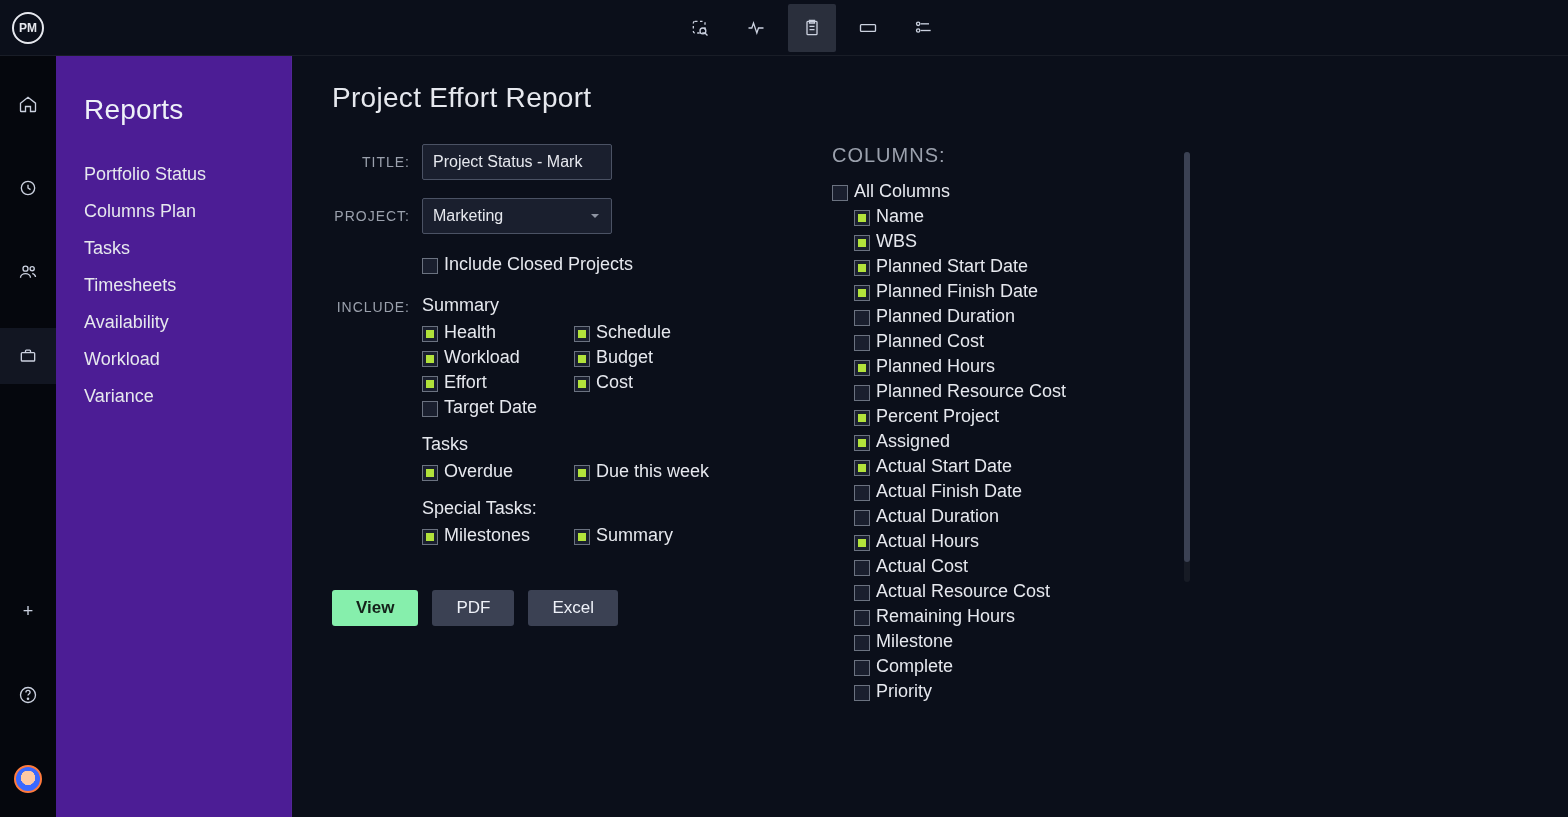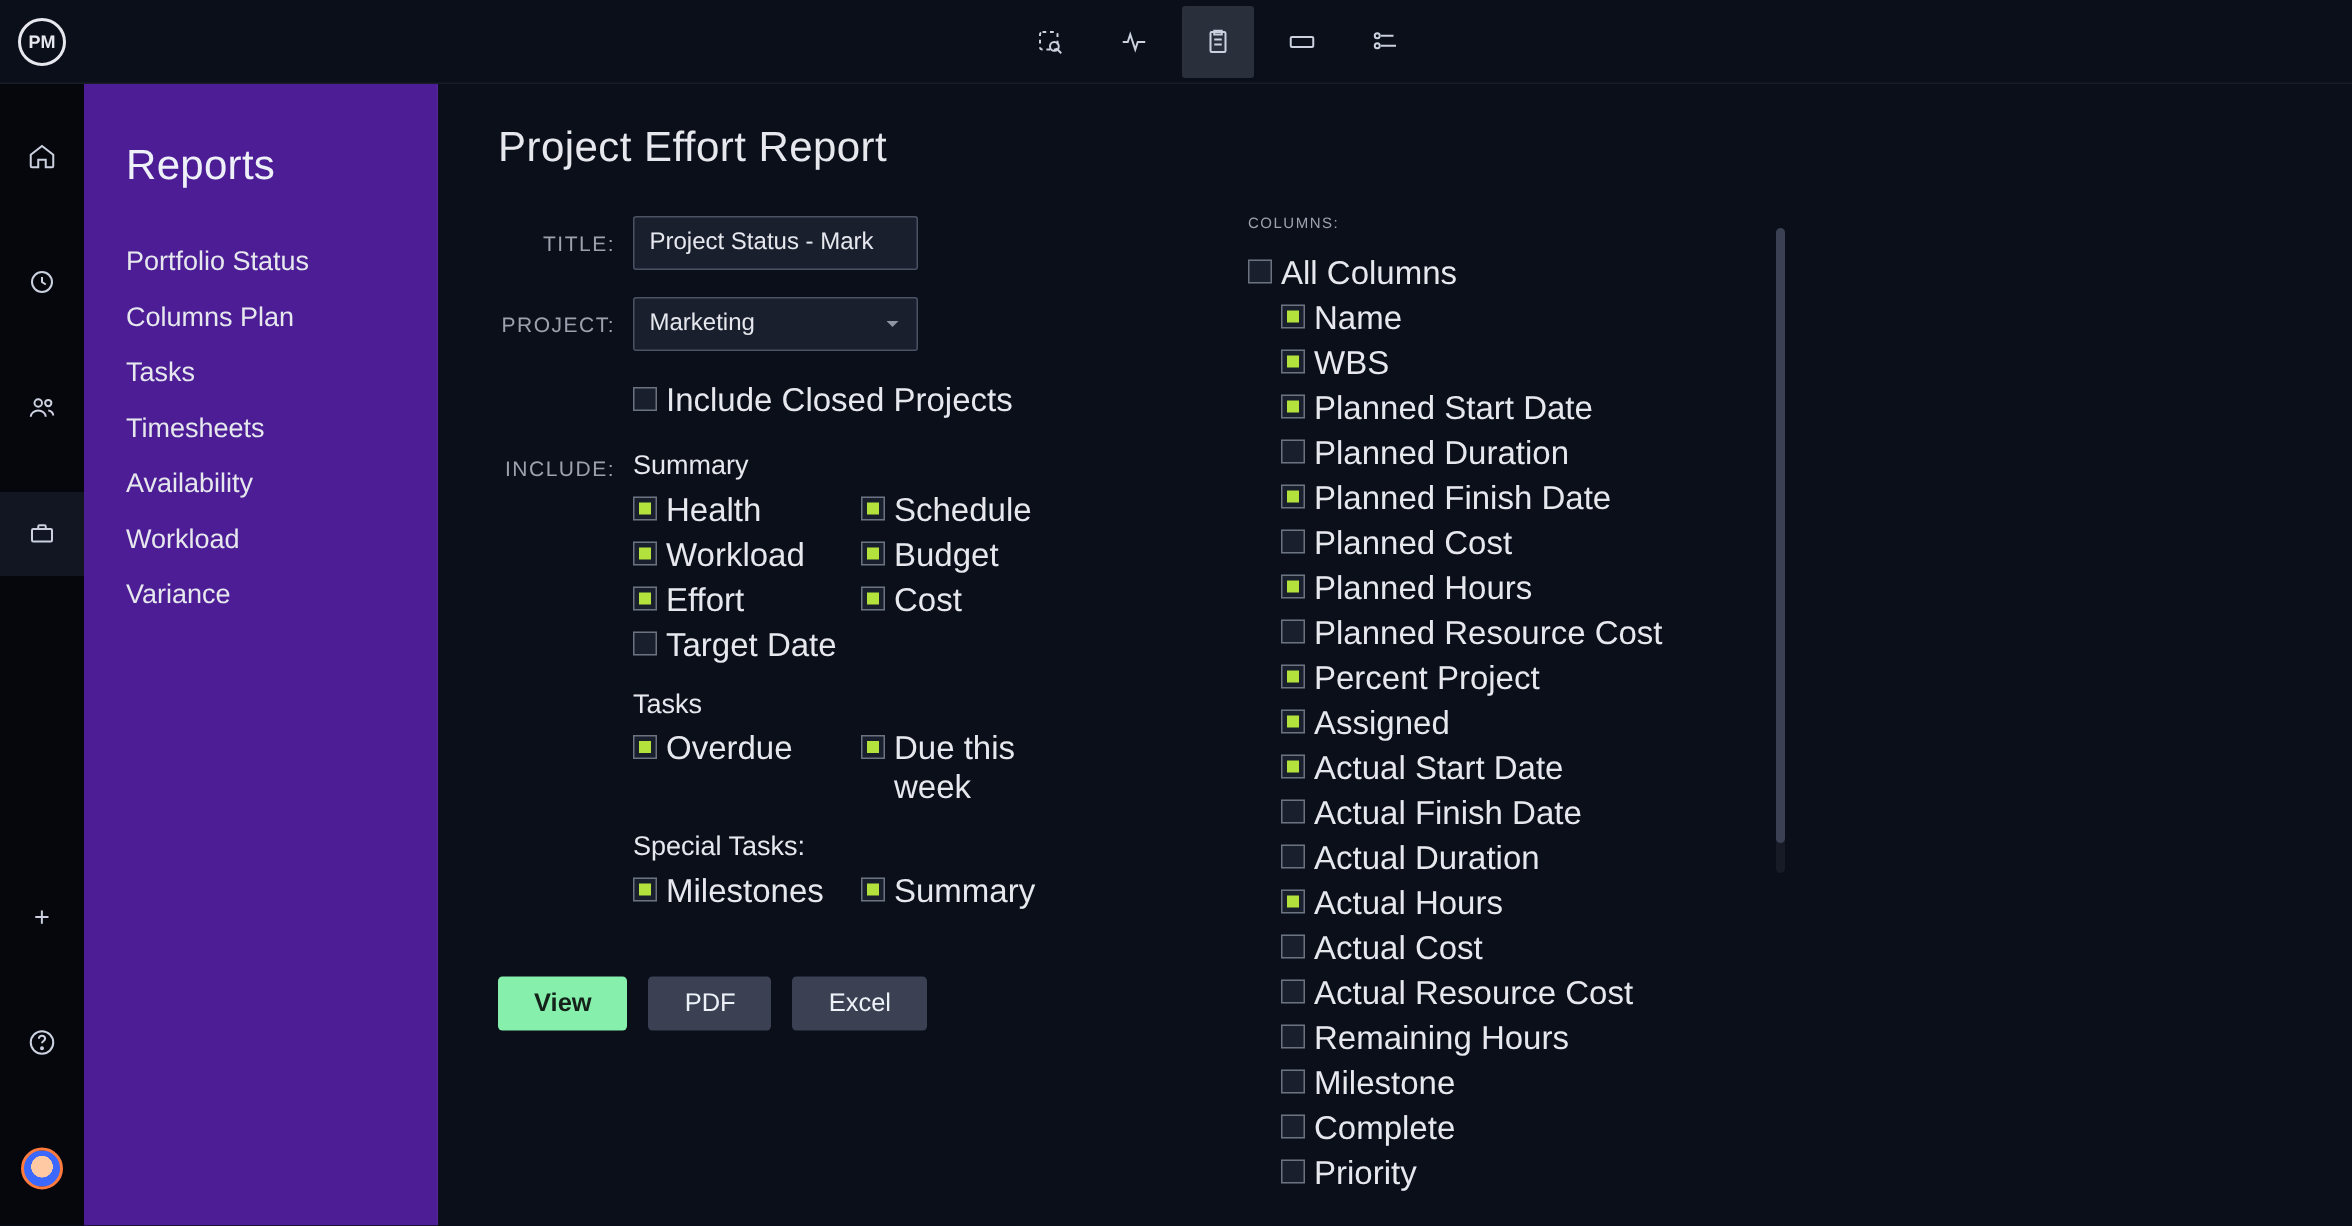--- a/index.html
+++ b/index.html
@@ -176,21 +176,21 @@
 .inc-grid {
   display: grid;
   grid-template-columns: 1fr 1fr;
   gap: 0 4px;
   margin-bottom: 14px;
 }
 .chk {
   display: flex;
   align-items: flex-start;
   gap: 6px;
-  font-size: 22px;
+  font-size: 18px;
   padding: 2px 0;
   cursor: pointer;
 }
 .chk .box {
   width: 16px; height: 16px;
   border: 1px solid #6b7280;
   background: #1a1f2e;
   margin-top: 4px;
   display: flex; align-items: center; justify-content: center;
   flex-shrink: 0;
@@ -198,21 +198,21 @@
 .chk.checked .box::after {
   content: '';
   width: 8px; height: 8px;
   background: #b2e23b;
 }
 .columns-panel {
   width: 340px;
   position: relative;
 }
 .columns-panel .cols-head {
-  font-size: 10px;
+  font-size: 20px;
   color: #9ba1ad;
   letter-spacing: 1px;
   text-transform: uppercase;
   margin-bottom: 12px;
 }
 .columns-panel .list .chk { padding: 2px 0; }
 .indent { padding-left: 22px; }
 .scrollbar {
   position: absolute;
   right: -18px;
@@ -466,27 +466,27 @@
                 <span>Name</span>
               </span>
               <span class="chk checked">
                 <span class="box"></span>
                 <span>WBS</span>
               </span>
               <span class="chk checked">
                 <span class="box"></span>
                 <span>Planned Start Date</span>
               </span>
+              <span class="chk checked">
+                <span class="box"></span>
+                <span>Planned Finish Date</span>
+              </span>
               <span class="chk">
                 <span class="box"></span>
                 <span>Planned Duration</span>
-              </span>
-              <span class="chk checked">
-                <span class="box"></span>
-                <span>Planned Finish Date</span>
               </span>
               <span class="chk">
                 <span class="box"></span>
                 <span>Planned Cost</span>
               </span>
               <span class="chk checked">
                 <span class="box"></span>
                 <span>Planned Hours</span>
               </span>
               <span class="chk">

